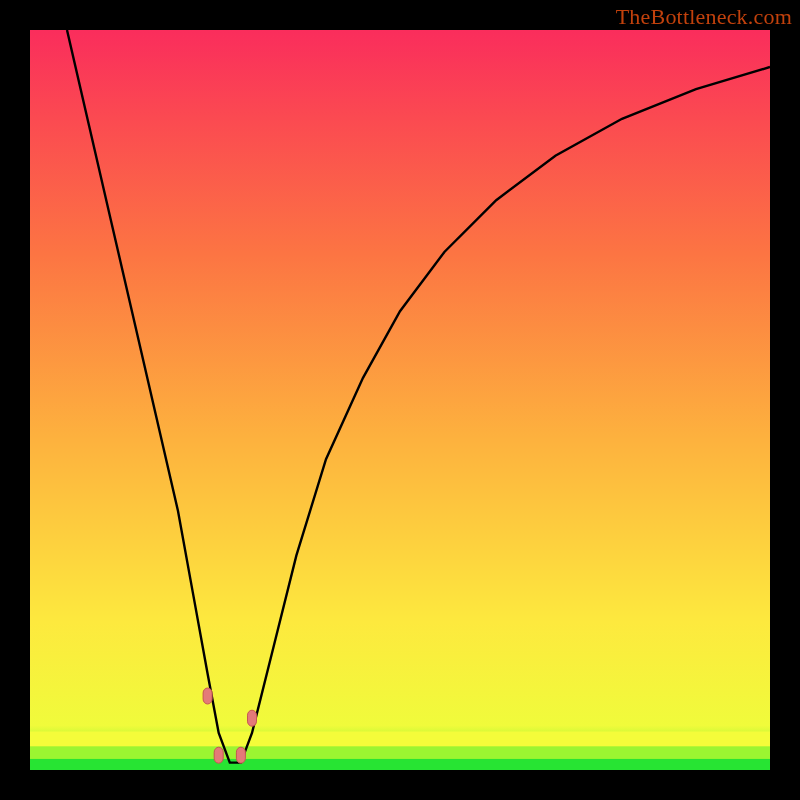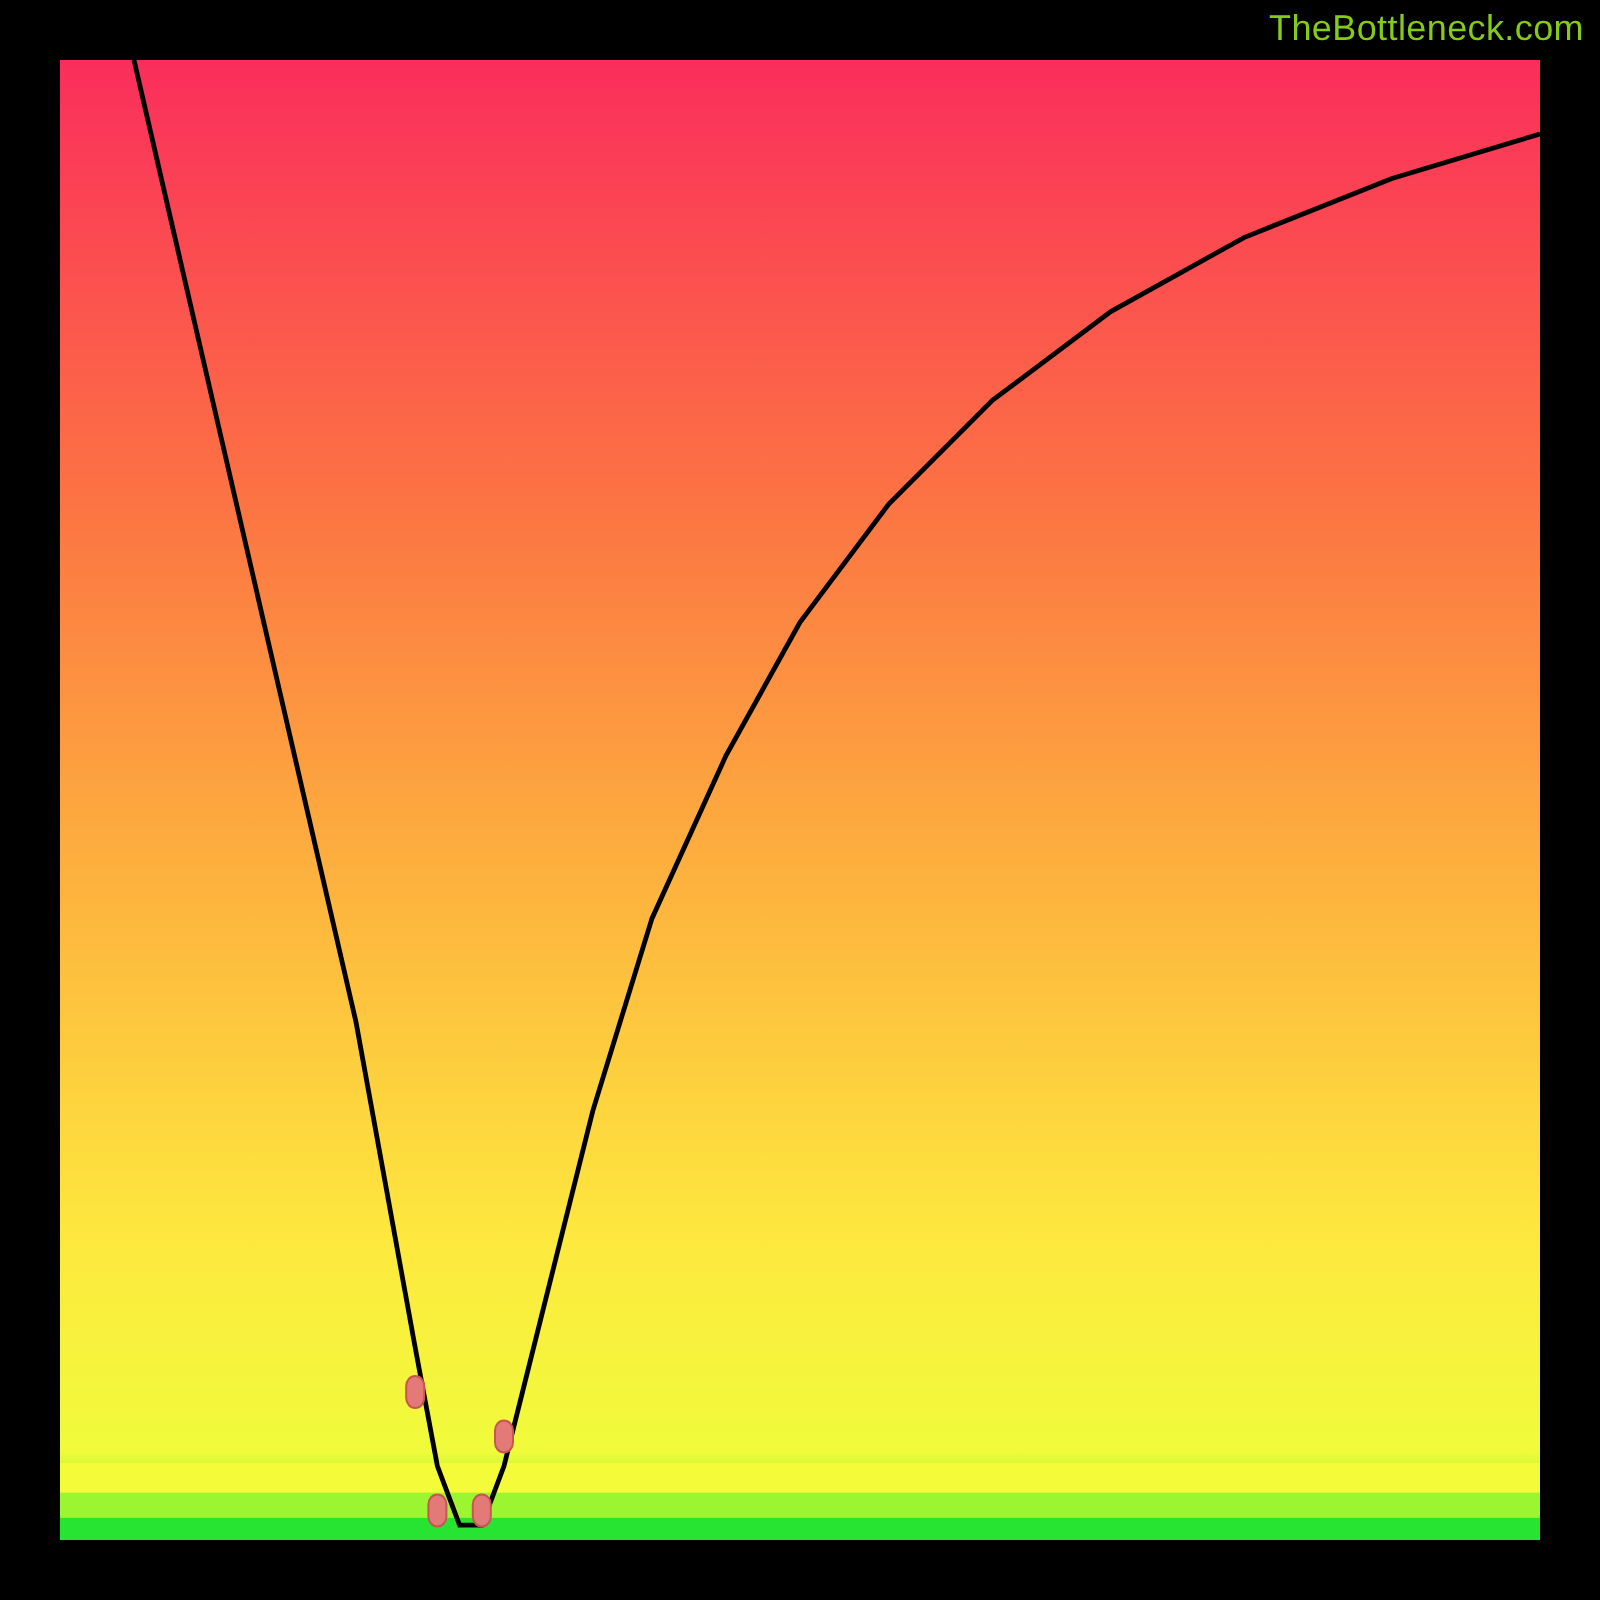--- a/index.html
+++ b/index.html
@@ -22,23 +22,23 @@
     position: absolute;
     left: 0;
     top: 0;
     width: 740px;
     height: 740px;
   }
   .watermark {
     position: absolute;
     top: 4px;
     right: 8px;
-    font-family: Liberation Sans, sans-serif;
-    font-size: 18px;
-    color: #84cc16;
+    font-family: Liberation Serif, serif;
+    font-size: 22px;
+    color: #c2410c;
     letter-spacing: 0.2px;
     user-select: none;
   }
 </style>
 </head>
 <body>
 
 <div class="frame">
   <svg class="plot-area" viewBox="0 0 740 740" preserveAspectRatio="none">
     <defs>

